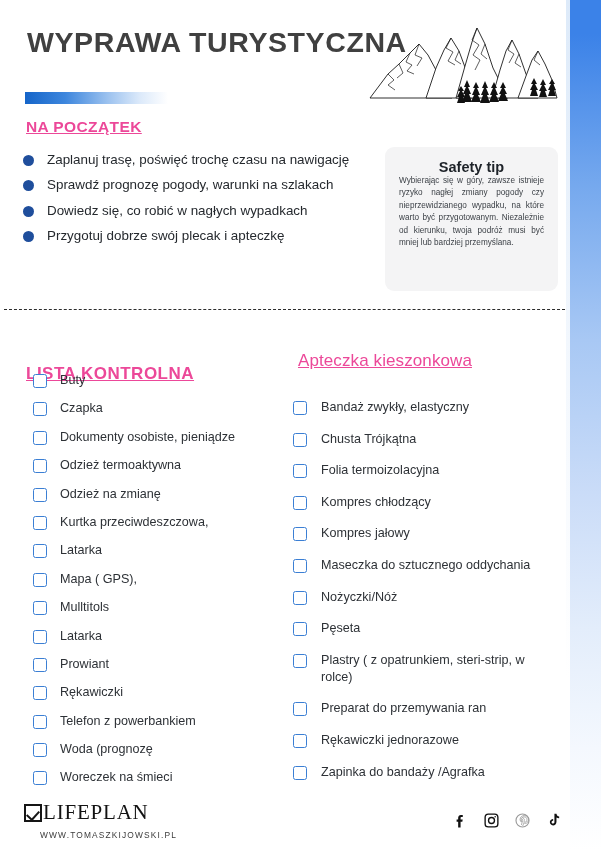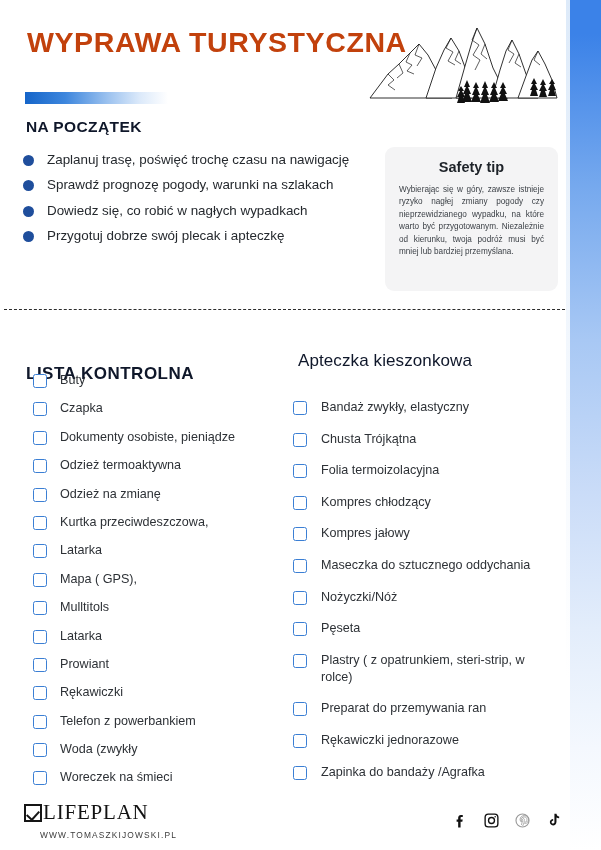--- a/index.html
+++ b/index.html
@@ -59,21 +59,21 @@
     width: 570px;
     height: 112px;
   }
   .title {
     position: absolute;
     left: 27px;
     top: 26px;
     font-size: 28.5px;
     font-weight: bold;
     letter-spacing: 0.6px;
-    color: #c2410c;
+    color: #404040;
     white-space: nowrap;
     font-family: "Liberation Sans", sans-serif;
   }
   .accent-bar {
     position: absolute;
     left: 25px;
     top: 92px;
     width: 143px;
     height: 12px;
     background: linear-gradient(to right, #1565c9 0%, #3d86dd 28%, #9cc2ef 58%, #dbe9fa 80%, #ffffff 100%);
@@ -85,21 +85,22 @@
     width: 196px;
     height: 88px;
   }
 
   
   .sec-head {
     position: absolute;
     font-size: 15.5px;
     font-weight: bold;
     letter-spacing: 0.4px;
-    color: #0f172a;
+    color: #ec4899;
+    text-decoration: underline;
   }
   #start-head { left: 26px; top: 118px; }
 
   .bullets {
     position: absolute;
     left: 23px;
     top: 152px;
     width: 360px;
   }
   .bullet-row {
@@ -132,21 +133,20 @@
     background: #f4f4f5;
     border-radius: 9px;
     box-sizing: border-box;
     padding: 12px 14px 10px 14px;
   }
   .tip-title {
     text-align: center;
     font-size: 14.5px;
     font-weight: bold;
     color: #1d2228;
-    margin-bottom: 9px;
   }
   .tip-body {
     font-size: 8.2px;
     line-height: 1.52;
     text-align: justify;
     color: #3a3f45;
   }
 
   
   .divider {
@@ -371,21 +371,21 @@
     <div class="check-row">
       <span class="checkbox"></span>
       <span class="check-text">Rękawiczki</span>
     </div>
     <div class="check-row">
       <span class="checkbox"></span>
       <span class="check-text">Telefon z powerbankiem</span>
     </div>
     <div class="check-row">
       <span class="checkbox"></span>
-      <span class="check-text">Woda (zwykły</span>
+      <span class="check-text">Woda (prognozę</span>
     </div>
     <div class="check-row">
       <span class="checkbox"></span>
       <span class="check-text">Woreczek na śmieci</span>
     </div>
   </div>
 
   <div class="col col-right">
     <div class="check-row">
       <span class="checkbox"></span>

